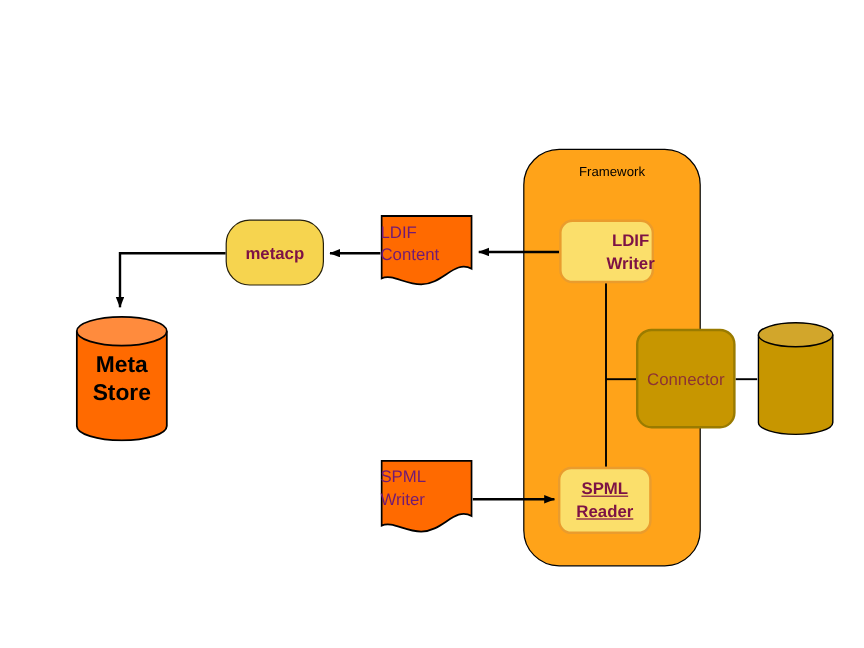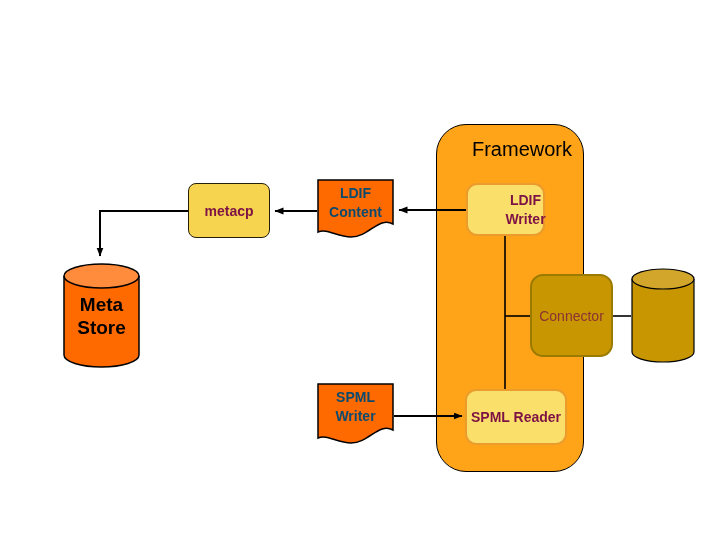--- a/index.html
+++ b/index.html
@@ -17,56 +17,56 @@
   .node{position:absolute;z-index:3;}
 
   
   #framework{
     left:436px;top:124px;width:146px;height:346px;
     background:var(--framework-fill,#FFA319);
     border:1px solid #000;
     border-radius:30px;
   }
   #framework-label{
-    position:absolute;left:12px;top:13px;width:100%;
-    text-align:center;font-size:20px;color:#000;
+    position:absolute;left:0;top:13px;width:100%;
+    text-align:center;font-size:11px;color:#000;
   }
 
   
   .box{display:flex;align-items:center;justify-content:center;
        text-align:center;box-sizing:border-box;}
   #metacp{
     left:188px;top:183px;width:82px;height:55px;
     background:var(--yellow-box-fill,#F6D44F);
-    border:1.5px solid #26200a;border-radius:8px;
+    border:1.5px solid #26200a;border-radius:20px;
     font-weight:bold;font-size:14px;color:var(--maroon-bold-text,#7D1245);
   }
   .inner-box{
     background:var(--inner-box-fill,#FBDF6B);
     border:2px solid var(--inner-box-border,#EA9C2D);
     border-radius:11px;
     font-weight:bold;font-size:14px;line-height:19px;
     color:var(--maroon-bold-text,#7D1245);
   }
   #ldif-writer{left:466px;top:183px;width:79px;height:53px;padding-left:40px;}
-  #spml-reader{left:465px;top:389px;width:102px;height:56px;}
+  #spml-reader{left:465px;top:389px;width:78px;height:56px;text-decoration:underline;}
   #connector{
     left:530px;top:274px;width:83px;height:83px;
     background:var(--gold-fill,#C79600);
     border:2px solid var(--gold-border,#9A7B00);
     border-radius:13px;
     font-size:14px;color:var(--maroon-text,#8C3333);
   }
 
   
   .doc{width:77px;height:64px;}
   .doc svg{position:absolute;left:0;top:0;}
   .doc .doc-label{
     position:absolute;left:0;top:5px;width:100%;
-    text-align:center;font-weight:bold;font-size:14px;line-height:19px;color:#0c4a6e;
+    text-align:left;font-weight:normal;font-size:14px;line-height:19px;color:#701a75;
   }
   #ldif-content{left:317px;top:179px;}
   #spml-search{left:317px;top:383px;}
   .doc-fill{fill:var(--document-fill,#FF6A00);stroke:#000;stroke-width:1.5;}
 
   
   .cyl{text-align:center;}
   .cyl svg{position:absolute;left:0;top:0;}
   .cyl .cyl-label{position:absolute;width:100%;text-align:center;}
   #meta-store{left:63px;top:263px;width:77px;height:105px;}

